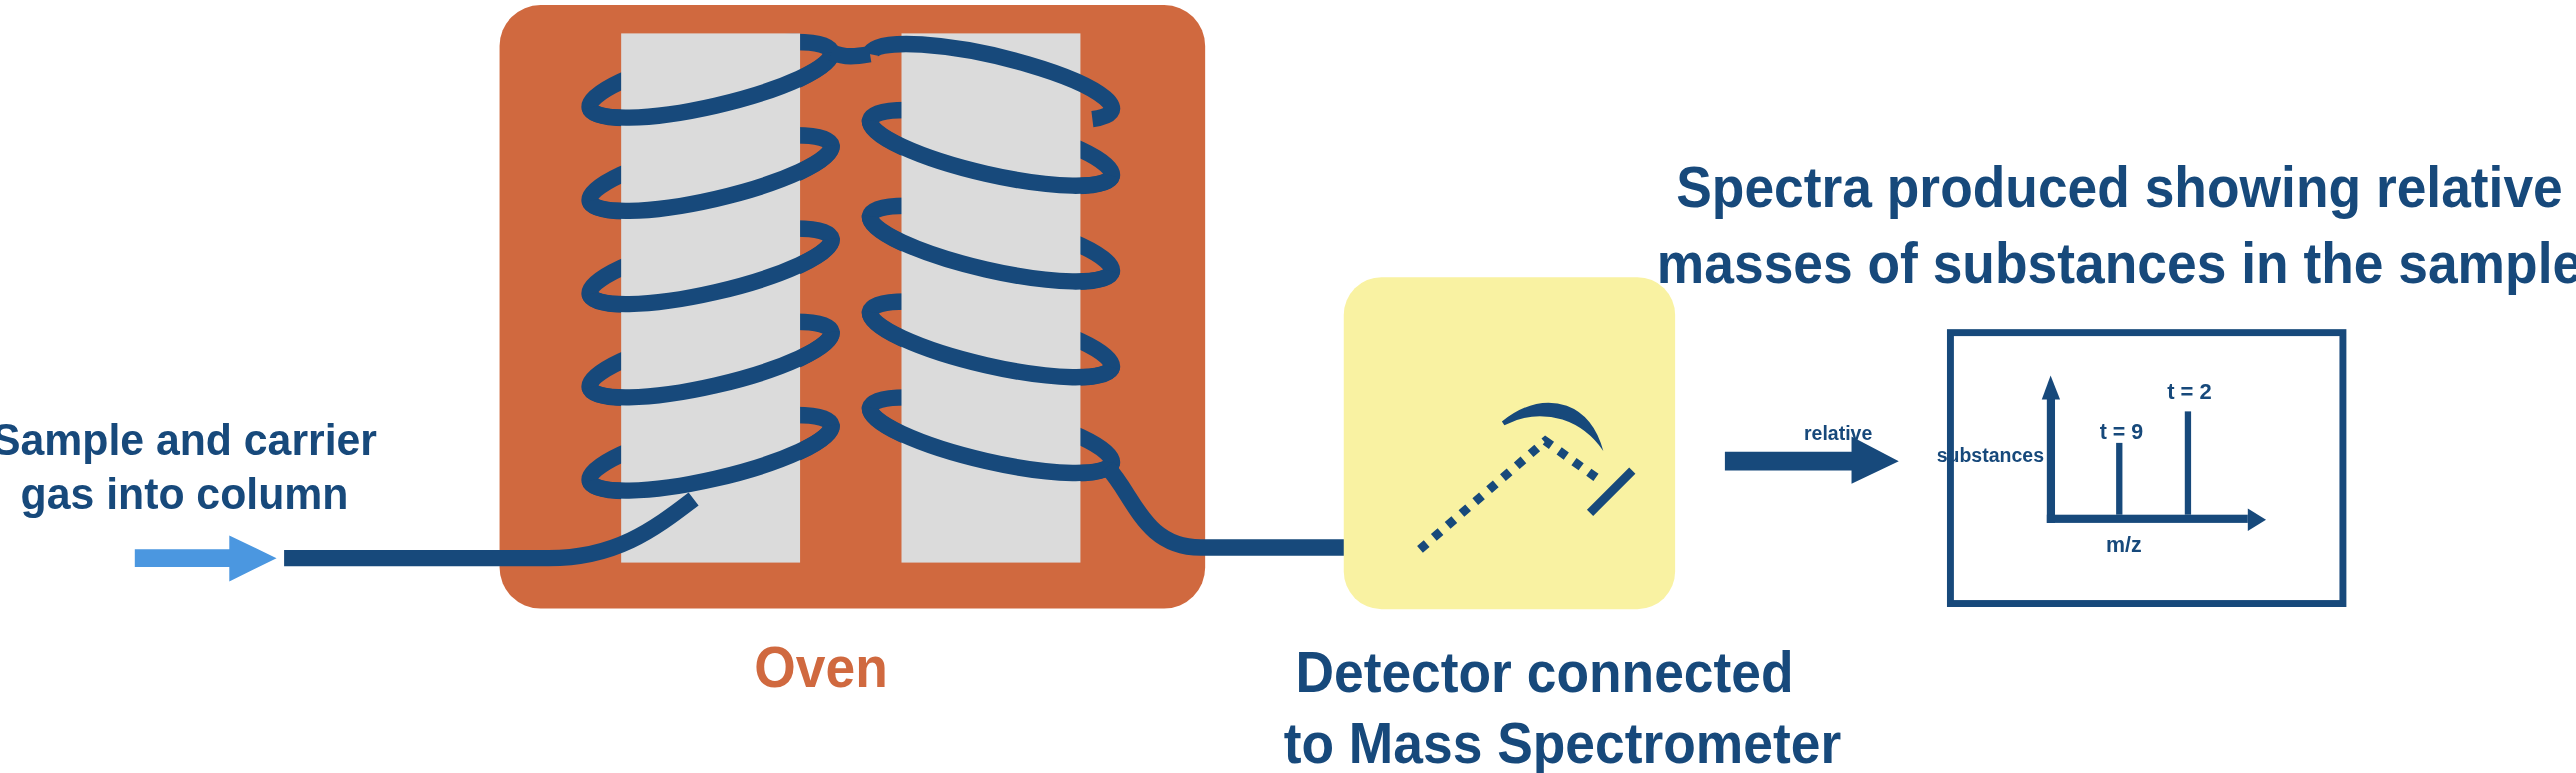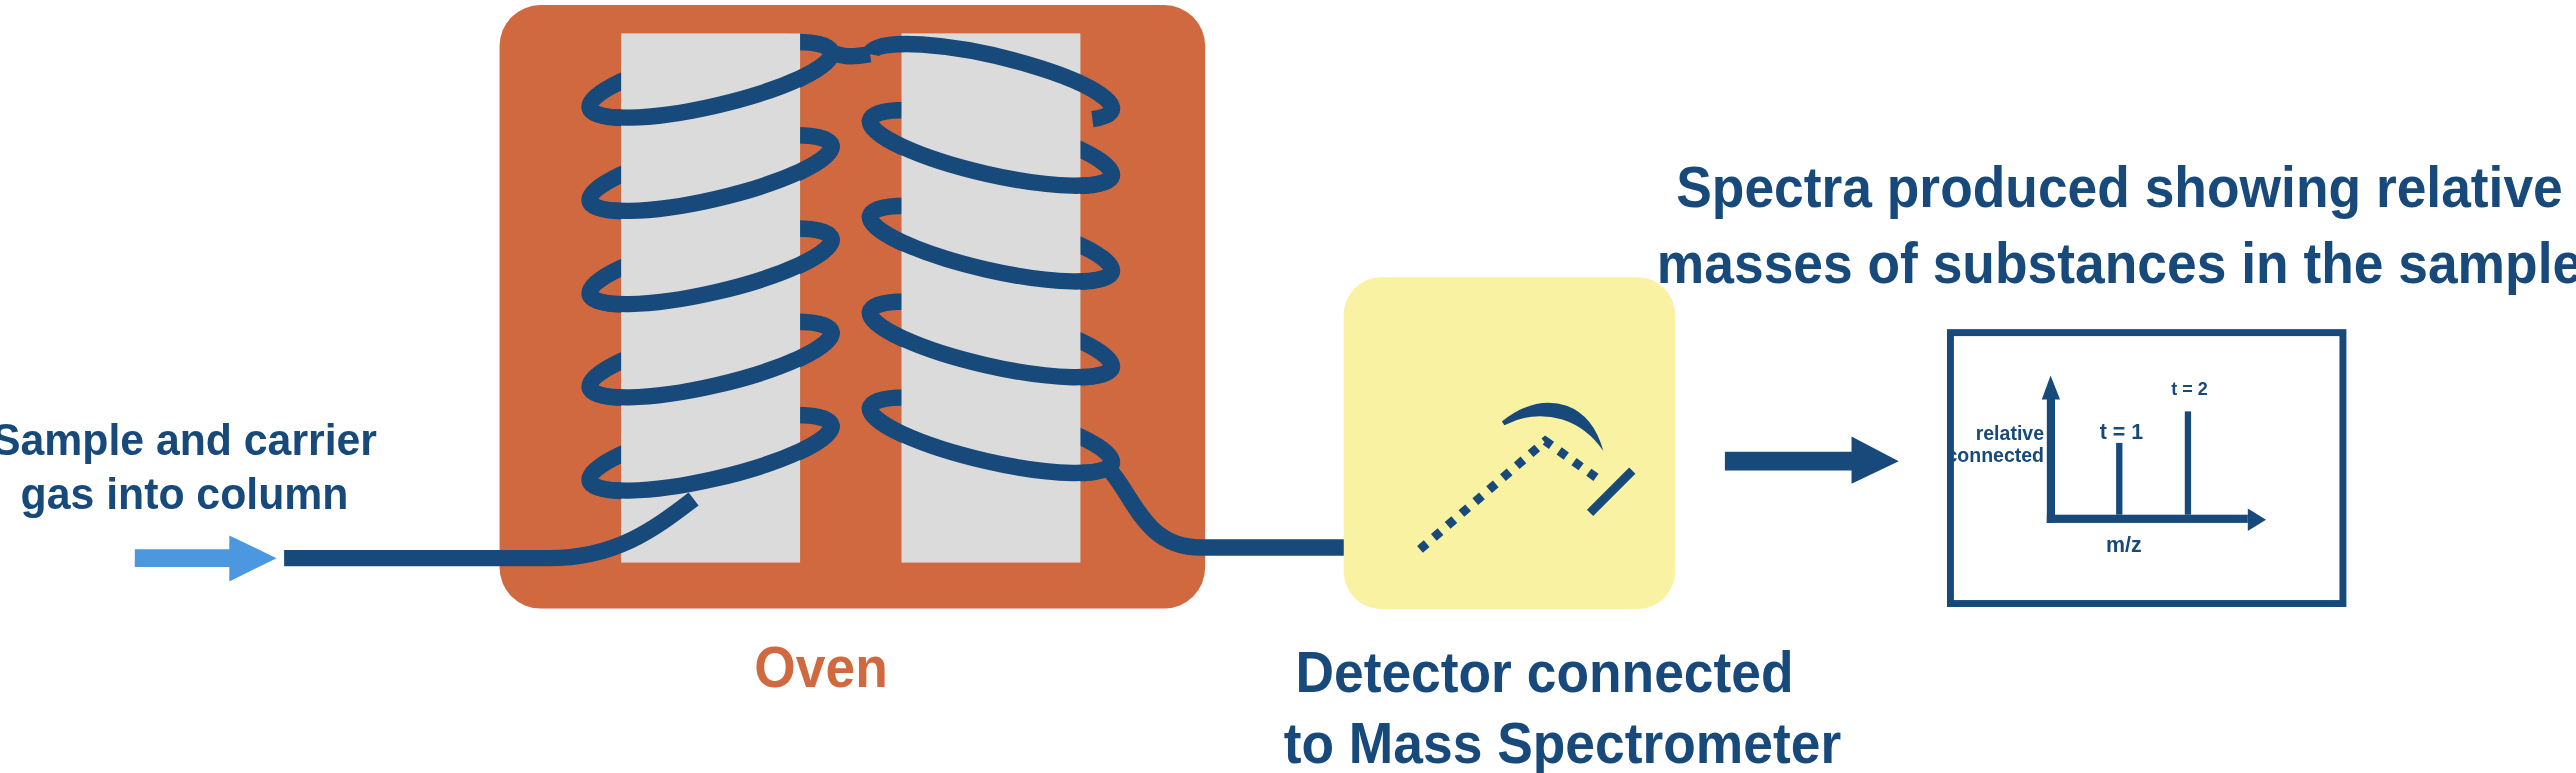--- a/index.html
+++ b/index.html
@@ -7,22 +7,22 @@
           font-family:"Liberation Sans",sans-serif;background:#fff;}
   .canvas svg{position:absolute;left:0;top:0;}
   .lbl{position:absolute;color:#17497B;font-weight:bold;text-align:center;
        transform:scaleX(0.92);transform-origin:50% 50%;white-space:nowrap;}
   .lbl-inlet{left:-36px;top:413px;width:441px;font-size:45px;line-height:54px;transform:scaleX(0.95);}
   .lbl-oven{left:695px;top:635px;width:252px;font-size:58px;line-height:63px;color:#D0693F;}
   .lbl-detector{left:1261px;top:636px;width:567px;font-size:58px;line-height:71px;}
   .lbl-spectra{left:1584px;top:149px;width:1071px;font-size:58px;line-height:76px;}
   .slbl{position:absolute;color:#17497B;font-weight:bold;white-space:nowrap;}
   .slbl-t1{left:2071px;top:420px;width:101px;font-size:21.4px;text-align:center;}
-  .slbl-t2{left:2139px;top:379px;width:101px;font-size:18px;text-align:center;}
-  .slbl-rel{left:1880px;top:422px;width:164px;font-size:19.5px;text-align:right;}
+  .slbl-t2{left:2139px;top:379px;width:101px;font-size:22px;text-align:center;}
+  .slbl-rel{left:1804px;top:422px;width:164px;font-size:19.5px;}
   .slbl-abu{left:1880px;top:444px;width:164px;font-size:19.5px;text-align:right;}
   .slbl-mz{left:2106px;top:533px;width:76px;font-size:21.4px;text-align:left;}
 </style>
 </head>
 <body>
 
 <div class="canvas">
 
   <svg width="2576" height="773" viewBox="0 0 4087 1227">
 
@@ -90,20 +90,20 @@
   <div class="lbl lbl-detector">
     <div>Detector connected</div>
     <div>to Mass Spectrometer</div>
   </div>
 
   <div class="lbl lbl-spectra">
     <div>Spectra produced showing relative</div>
     <div>masses of substances in the sample</div>
   </div>
 
-  <div class="slbl slbl-t1">t = 1</div>
+  <div class="slbl slbl-t1">t = 9</div>
   <div class="slbl slbl-t2">t = 2</div>
   <div class="slbl slbl-rel">relative</div>
-  <div class="slbl slbl-abu">connected</div>
+  <div class="slbl slbl-abu">substances</div>
   <div class="slbl slbl-mz">m/z</div>
 
 </div>
 
 
 </body></html>

